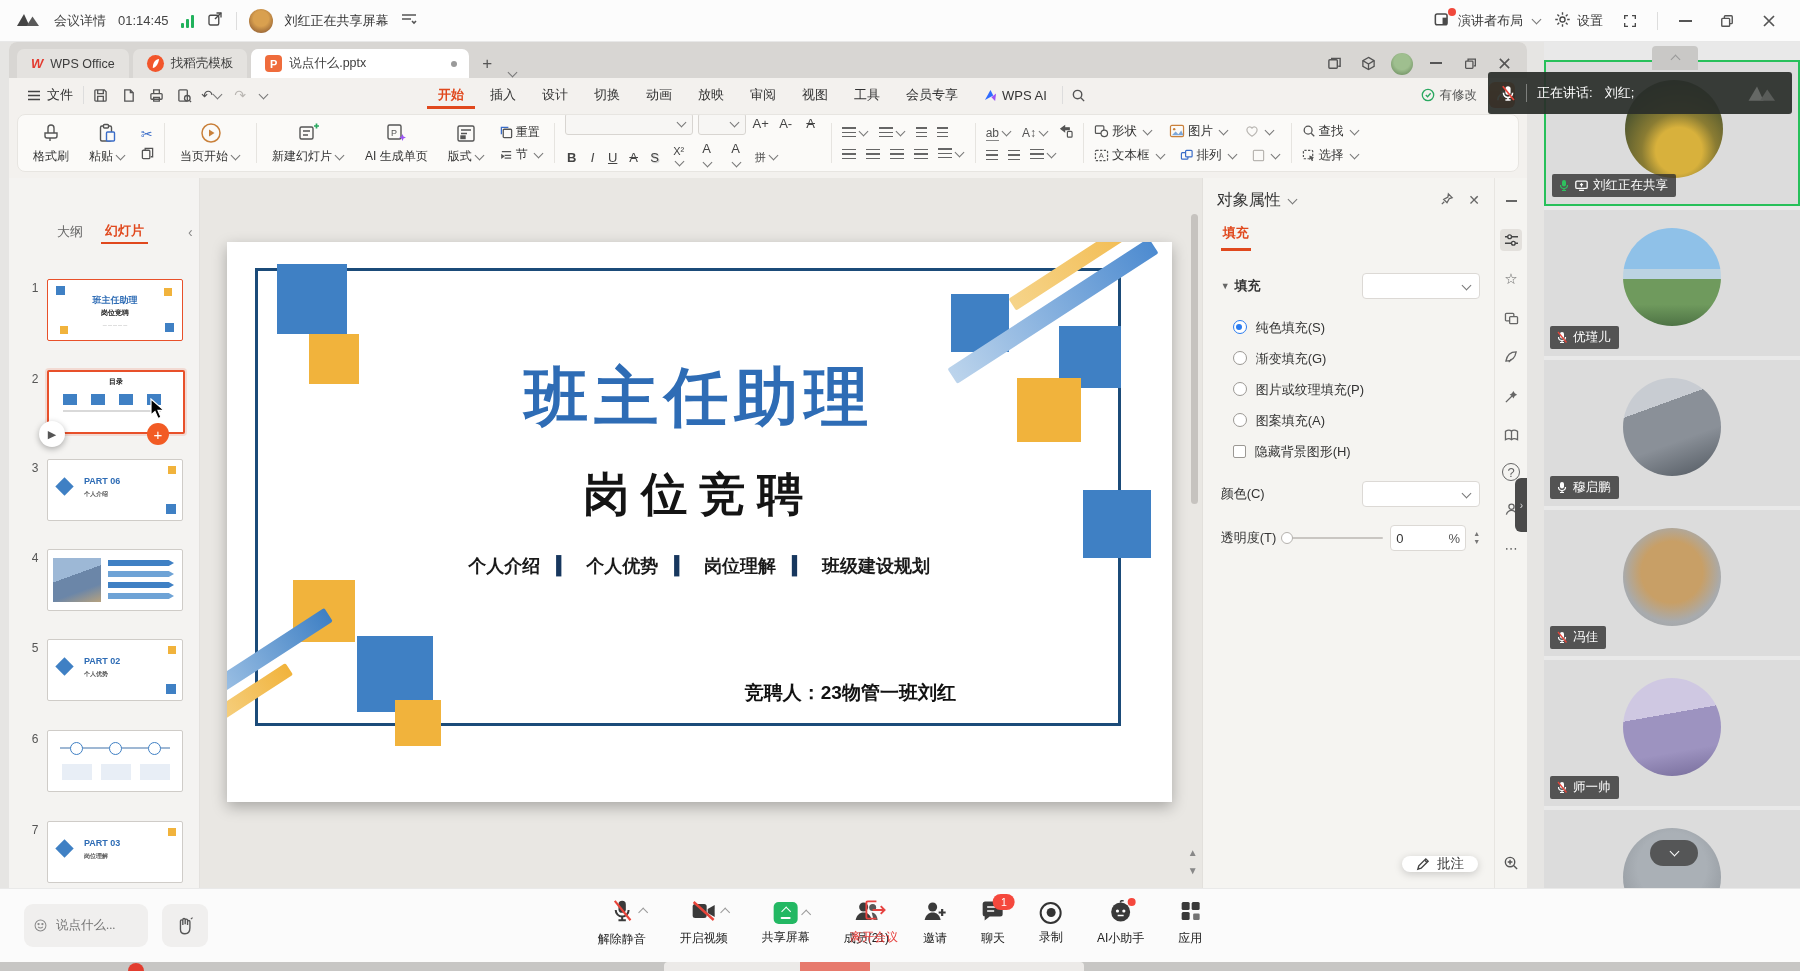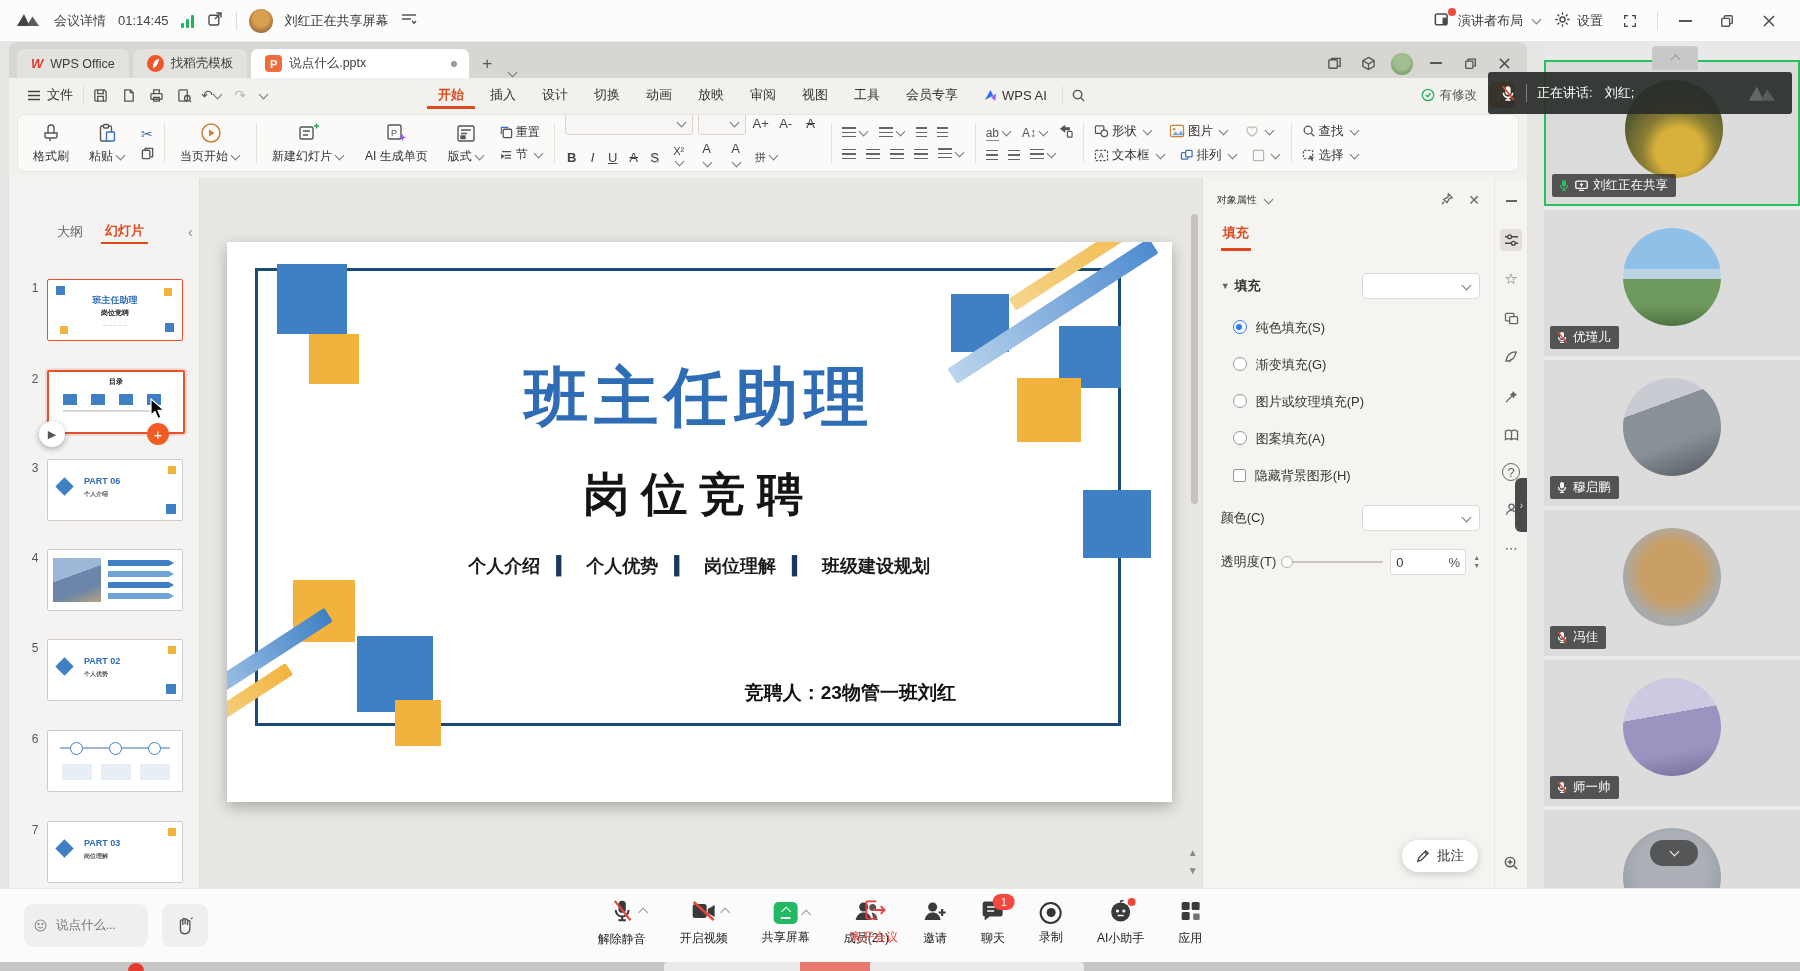--- a/index.html
+++ b/index.html
@@ -638,21 +638,21 @@
 
         <div class="abs" style="right:2px;top:0;bottom:0;width:10px">
           <i class="abs" style="left:1px;top:36px;width:7px;height:290px;border-radius:4px;background:#c6c3bf"></i>
           <span class="abs" style="left:-2px;bottom:30px;color:#888;font-size:10px">▲</span>
           <span class="abs" style="left:-2px;bottom:12px;color:#888;font-size:10px">▼</span>
         </div>
       </div>
 
       <div id="props">
         <div class="flex" style="height:44px;padding:0 14px;justify-content:space-between">
-          <span class="flex" style="gap:4px;font-size:10px;color:#333">
+          <span class="flex" style="gap:4px;font-size:16px;color:#333">
             <span>对象属性</span>
               <i class="cd"></i>
           </span>
           <span class="flex" style="gap:14px">
             <span>
               <svg width="14" height="14" viewBox="0 0 15 15" fill="none" stroke="#666" stroke-width="1.4">
                   <path d="M9 2l4 4-3 1-2.5 4.5L4 8l4.5-2.5z"></path>
                   <path d="M4.5 10.5L2 13"></path>
                 </svg>
             </span>
@@ -664,21 +664,21 @@
         </div>
         <div class="flex" style="margin:22px 14px 0 18px;justify-content:space-between">
           <span class="flex" style="gap:5px;font-weight:bold;color:#333">
             <span style="font-size:9px;color:#666">▼</span>
               <span>填充</span>
           </span>
           <span class="drop" style="width:118px">
               <i class="cd"></i>
             </span>
         </div>
-        <div style="padding:20px 0 0 30px;display:flex;flex-direction:column;gap:19px">
+        <div style="padding:20px 0 0 30px;display:flex;flex-direction:column;gap:13px">
           <span><i class="radio sel"></i><span>纯色填充(S)</span></span>
           <span><i class="radio"></i><span>渐变填充(G)</span></span>
           <span><i class="radio"></i><span>图片或纹理填充(P)</span></span>
           <span><i class="radio"></i><span>图案填充(A)</span></span>
           <span><i class="chk"></i><span>隐藏背景图形(H)</span></span>
         </div>
         <div class="flex" style="margin:20px 14px 0 18px;justify-content:space-between">
           <span>颜色(C)</span>
           <span class="drop" style="width:118px">
               <i class="cd"></i>
@@ -692,21 +692,21 @@
           <span class="drop" style="width:76px;justify-content:space-between;padding:0 5px">
             <span style="color:#333">0</span>
             <span style="color:#555">%</span>
           </span>
           <span style="display:flex;flex-direction:column;font-size:7px;color:#777;line-height:1.2">
               <span>▲</span>
               <span>▼</span>
             </span>
         </div>
 
-        <div class="abs flex" style="right:16px;bottom:16px;height:32px;padding:0 14px;background:#fff;border-radius:17px;box-shadow:0 2px 8px rgba(0,0,0,.18);gap:7px;font-size:13.5px;color:#333">
+        <div class="abs flex" style="right:16px;bottom:16px;height:16px;padding:0 14px;background:#fff;border-radius:17px;box-shadow:0 2px 8px rgba(0,0,0,.18);gap:7px;font-size:13.5px;color:#333">
           <svg width="14" height="14" viewBox="0 0 15 15" fill="none" stroke="#444" stroke-width="1.5">
               <path d="M2 13l1-3.5L10.5 2 13 4.5 5.5 12z"></path>
               <path d="M9.5 3.5l2 2"></path>
             </svg>
           <span>批注</span>
         </div>
       </div>
 
       <div id="strip">
         <span class="sic">

